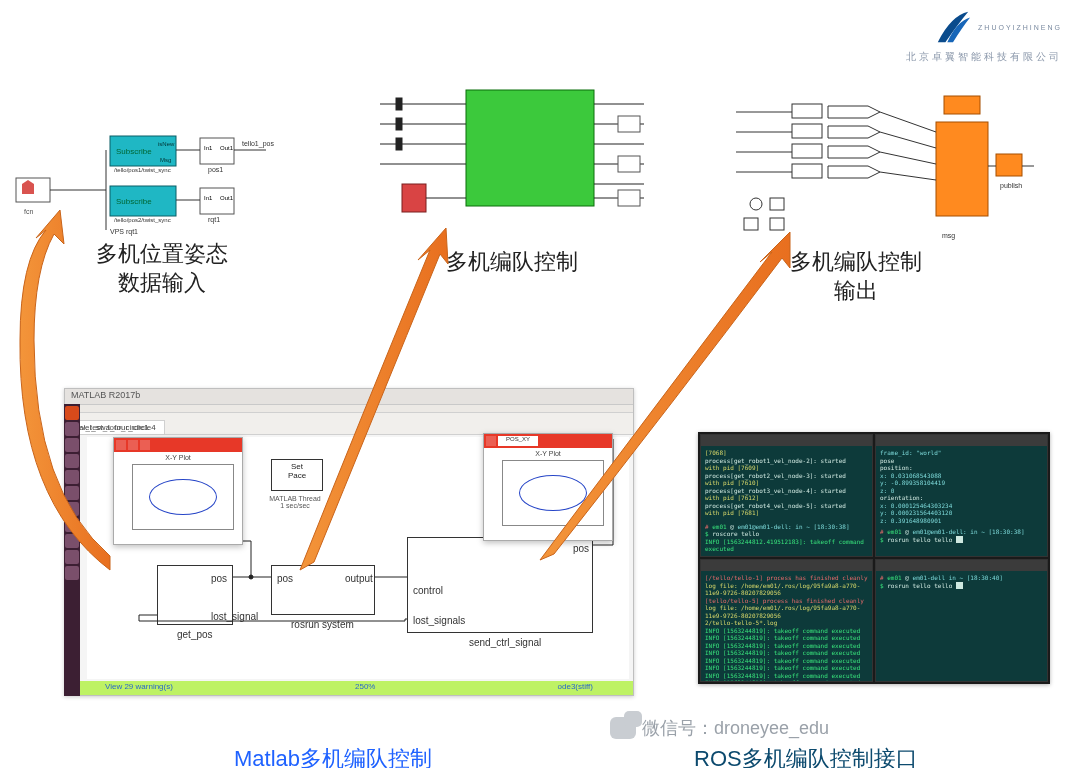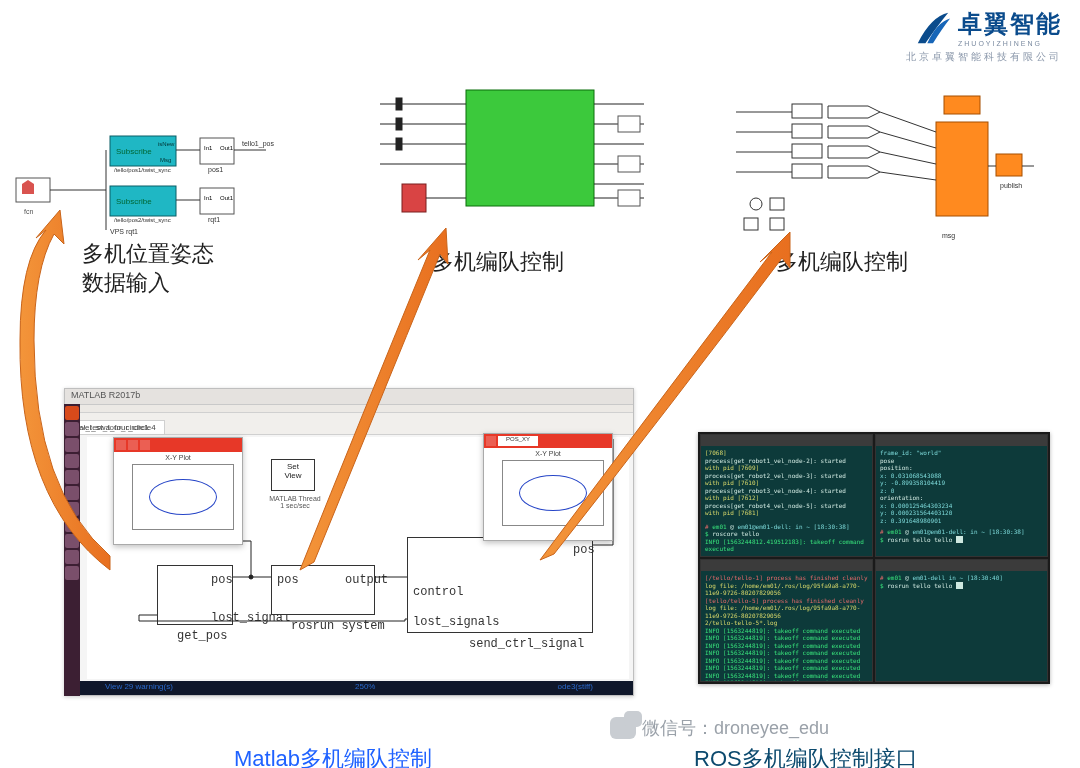--- a/index.html
+++ b/index.html
@@ -4,58 +4,57 @@
 <style>
   * { margin:0; padding:0; box-sizing:border-box; }
   body { width:1080px; height:768px; background:#fff; font-family:"Microsoft YaHei", Arial, sans-serif; position:relative; overflow:hidden; }
   .logo { position:absolute; top:8px; right:18px; display:flex; align-items:center; gap:6px; }
   .logo-mark { width:38px; height:38px; }
   .logo-text { display:flex; flex-direction:column; }
   .logo-cn { color:#0a4b8c; font-size:24px; font-weight:700; letter-spacing:2px; }
   .logo-en { color:#7a8aa0; font-size:7px; letter-spacing:2px; }
   .logo-sub { position:absolute; top:50px; right:18px; color:#8a97aa; font-size:10px; letter-spacing:3px; }
   .mini { position:absolute; }
-  .label { position:absolute; text-align:left; font-size:22px; color:#222; line-height:1.3; }
+  .label { position:absolute; text-align:center; font-size:22px; color:#222; line-height:1.3; }
   .footer-label { position:absolute; font-size:22px; font-weight:400;margin-top:28px; }
   .matlab-shot { position:absolute; left:64px; top:388px; width:570px; height:308px; background:#f5f5f5; border:1px solid #bfbfbf; box-shadow:0 1px 4px rgba(0,0,0,.2); }
   .matlab-title { background:#e5e2df; height:16px; font-size:9px; color:#555; padding:1px 6px; border-bottom:1px solid #c9c9c9; }
   .matlab-tabs { background:#f1efec; height:22px; border-bottom:1px solid #d0d0d0; display:flex; align-items:end; padding-left:7px; gap:4px; }
   .tab { background:#fff; border:1px solid #d0d0d0; border-bottom:none; font-size:8px; padding:2px 8px; color:#444; }
   .simulink-canvas { position:absolute; left:22px; top:48px; right:4px; bottom:16px; background:#fff; }
   .ubuntu-bar { position:absolute; left:64px; top:404px; width:16px; height:292px; background:#3c1f33; display:flex; flex-direction:column; gap:2px; padding-top:2px; }
   .ubuntu-bar div { width:14px; height:14px; margin:0 auto; background:#7a4f6b; border-radius:2px; }
   .ubuntu-bar div:first-child { background:#d84a1b; }
   .block { position:absolute; border:1px solid #333; background:#fff; font-size:8px; color:#222; }
-  .port-lbl { position:absolute; font-size:12px; color:#333;font-family:Liberation Mono, monospace; }
+  .port-lbl { position:absolute; font-size:10px; color:#333; }
   .plot-win { position:absolute; width:130px; height:108px; background:#fff; border:1px solid #aaa; box-shadow:0 2px 6px rgba(0,0,0,.25); }
   .plot-win .tb { height:14px; background:#e73828; display:flex; gap:2px; padding:2px; }
   .plot-win .tb span { width:10px; height:10px; background:#fff3; }
   .plot-win .ax { position:absolute; left:18px; top:26px; right:8px; bottom:14px; border:1px solid #888; }
   .ellipse { position:absolute; left:16%; top:22%; width:68%; height:56%; border:1px solid #2645c7; border-radius:50%; }
-  .matlab-status { position:absolute; left:0; right:0; bottom:0; height:14px; background:#0f172a; font-size:8px; color:#2a68c9; display:flex; justify-content:space-between; padding:1px 40px; }
+  .matlab-status { position:absolute; left:0; right:0; bottom:0; height:14px; background:#bef264; font-size:8px; color:#2a68c9; display:flex; justify-content:space-between; padding:1px 40px; }
   .ros-shot { position:absolute; left:698px; top:432px; width:352px; height:252px; background:#1a1a1a; box-shadow:0 1px 4px rgba(0,0,0,.3); display:grid; grid-template-columns:1fr 1fr; grid-template-rows:1fr 1fr; gap:2px; padding:2px; }
   .term { background:#0d3a3a; border:1px solid #333; font-family:monospace; font-size:6px; color:#cfe8e0; padding:14px 4px 4px; position:relative; overflow:hidden; line-height:1.25; }
   .term .tt { position:absolute; top:0; left:0; right:0; height:11px; background:#3b3b3b; }
   .term .g { color:#38e27b; } .term .y { color:#d8d86a; } .term .c { color:#7cd8d8; } .term .r { color:#e46a6a; }
   .arrow-svg { position:absolute; left:0; top:0; pointer-events:none; }
   .wechat { position:absolute; left:610px; top:716px; display:flex; align-items:center; gap:6px; color:#9aa1a9; font-size:18px; }
   .wechat .bub { width:26px; height:22px; background:#c9cdd2; border-radius:6px; position:relative; }
   .wechat .bub::after { content:""; position:absolute; right:-6px; top:-6px; width:18px; height:16px; background:#c9cdd2; border-radius:5px; }
   svg text { font-family:Arial, sans-serif; }
 </style>
 </head>
 <body>
 
 <div class="logo">
   <svg class="logo-mark" viewBox="0 0 40 40">
     <path d="M4 36 Q18 8 36 4 Q26 16 12 36 Z" fill="#0a4b8c"></path>
     <path d="M14 36 Q24 14 38 10 Q30 20 20 36 Z" fill="#1766b8"></path>
   </svg>
   <div class="logo-text">
-    <span class="logo-cn">卓翼智能</span>
     <span class="logo-en">ZHUOYIZHINENG</span>
   </div>
 </div>
 <div class="logo-sub">北京卓翼智能科技有限公司</div>
 
 <svg class="mini" style="left:10px; top:130px;" width="270" height="130">
   <rect x="0" y="0" width="270" height="130" fill="none"></rect>
   <rect x="6" y="48" width="34" height="24" fill="#fff" stroke="#555"></rect>
   <path d="M12 54 l6 -4 l6 4 l0 10 l-12 0 z" fill="#d9534f"></path>
   <text x="14" y="84" font-size="7" fill="#555">fcn</text>
@@ -144,34 +143,35 @@
 
 <div class="label" style="left:82px; top:240px; width:160px;">
   <div>多机位置姿态</div>
     <div>数据输入</div>
 </div>
 <div class="label" style="left:432px; top:248px; width:160px;">
   <div>多机编队控制</div>
 </div>
 <div class="label" style="left:776px; top:248px; width:160px;">
   <div>多机编队控制</div>
+    <div>输出</div>
 </div>
 
 <div class="matlab-shot">
   <div class="matlab-title">MATLAB R2017b</div>
   <div style="height:8px;background:#ece9e5;border-bottom:1px solid #d0d0d0;"></div>
   <div class="matlab-tabs">
     <div class="tab">vel_swa_four_circle4</div>
   </div>
   <div style="position:absolute;left:4px;top:34px;font-size:8px;color:#555;">▸ <span>vel_test_four_circle1</span></div>
   <div class="simulink-canvas">
 
-    <div class="block" style="left:184px; top:22px; width:44px; height:32px; text-align:center; padding-top:3px; line-height:1.1;">
+    <div class="block" style="left:184px; top:22px; width:52px; height:32px; text-align:center; padding-top:3px; line-height:1.1;">
       <div>Set</div>
-        <div>View</div>
+        <div>Pace</div>
     </div>
     <div style="position:absolute; left:176px; top:58px; font-size:7px; color:#555; text-align:center; width:64px;">
       <div>MATLAB Thread</div>
         <div>1 sec/sec</div>
     </div>
 
     <div class="block" style="left:70px; top:128px; width:76px; height:60px;"></div>
     <div class="port-lbl" style="left:124px; top:136px;">pos</div>
     <div class="port-lbl" style="left:76px; top:174px;padding-left:48px;">lost_signal</div>
     <div class="port-lbl" style="left:90px; top:192px;">get_pos</div>

